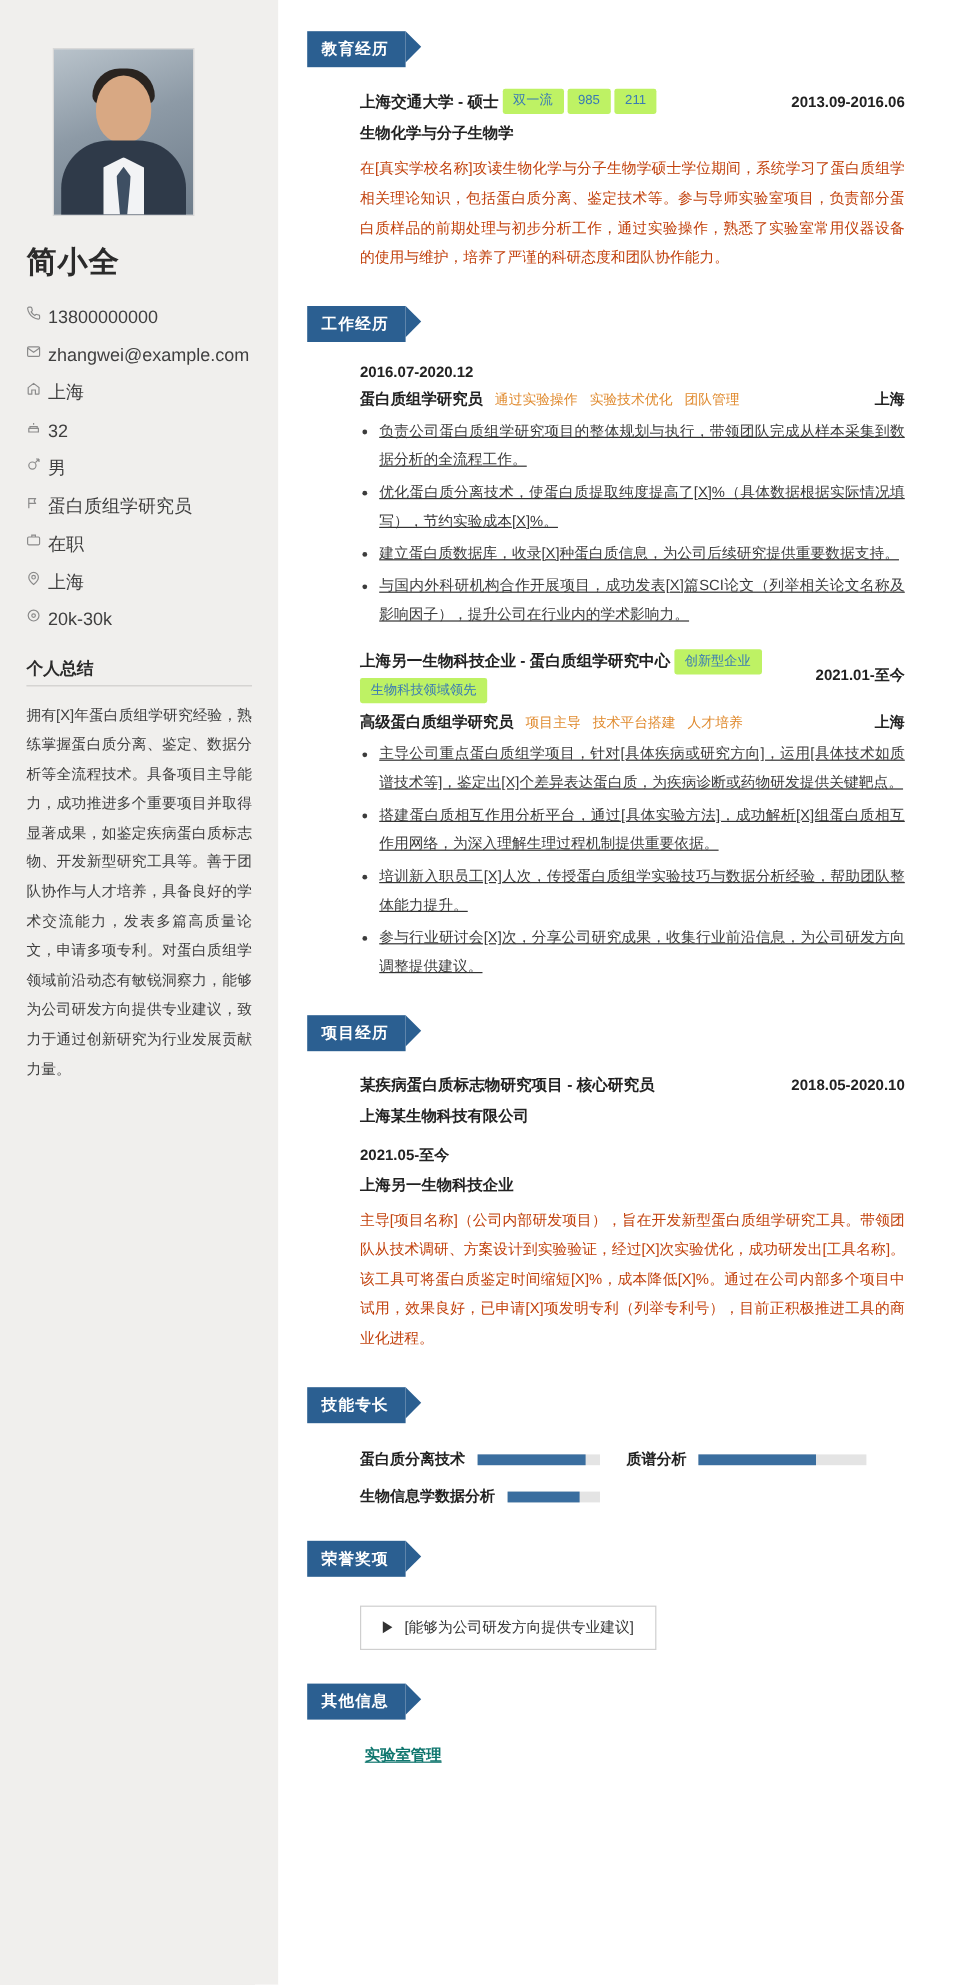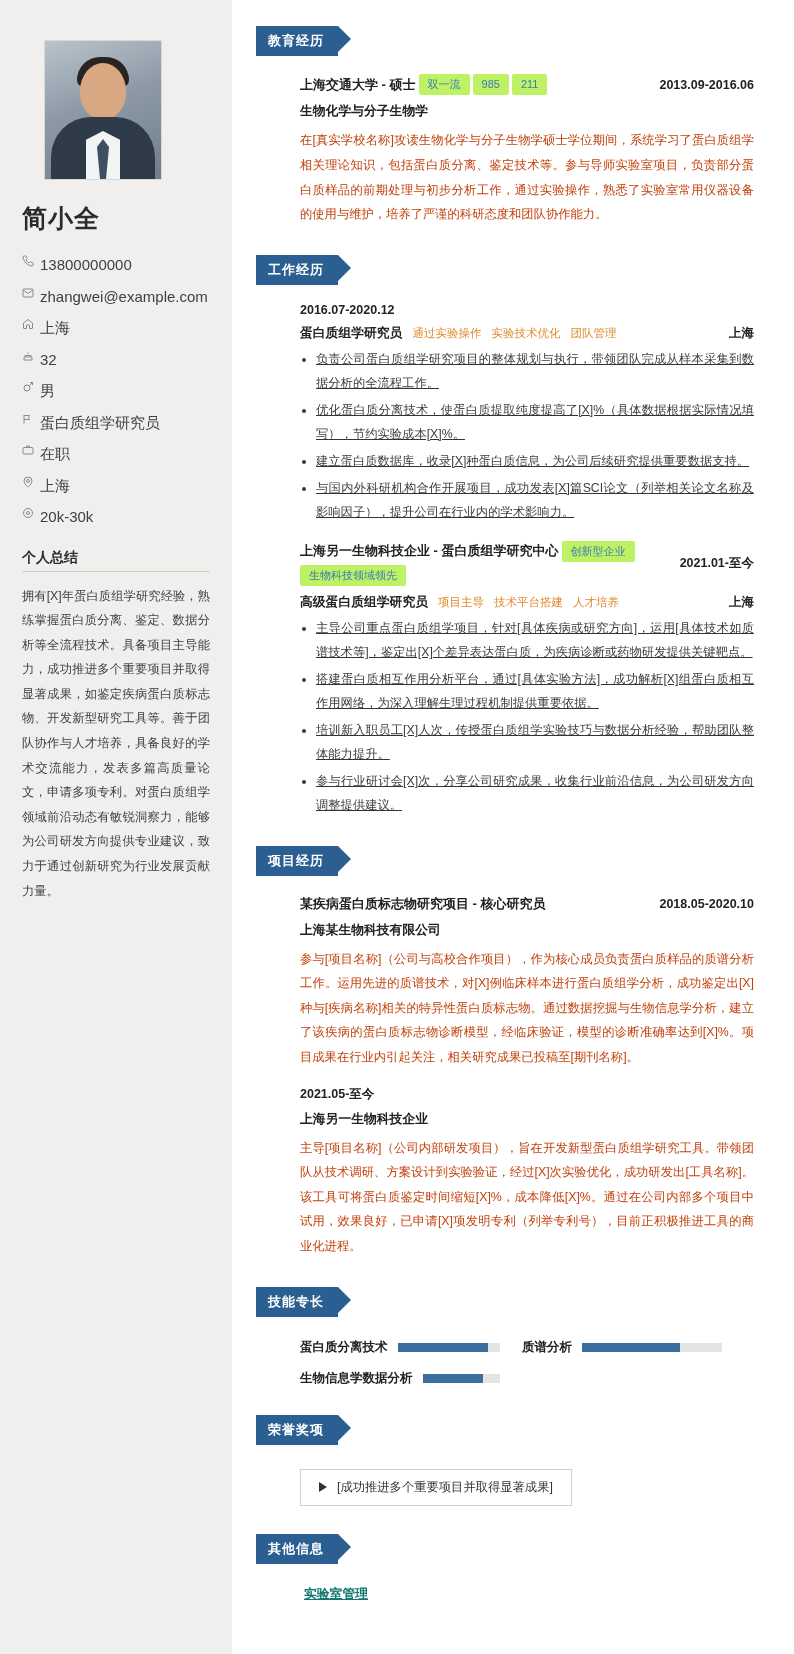--- a/index.html
+++ b/index.html
@@ -453,21 +453,20 @@
     <div class="sec-head-wrap">
       <div class="sec-head">项目经历</div>
     </div>
     <div class="block">
       <div class="exp-item">
         <div class="row-line">
           <span class="org">某疾病蛋白质标志物研究项目 - 核心研究员</span>
           <span class="date">2018.05-2020.10</span>
         </div>
         <div class="subtitle">上海某生物科技有限公司</div>
-        <div class="para">参与[项目名称]（公司与高校合作项目），作为核心成员负责蛋白质样品的质谱分析工作。运用先进的质谱技术，对[X]例临床样本进行蛋白质组学分析，成功鉴定出[X]种与[疾病名称]相关的特异性蛋白质标志物。通过数据挖掘与生物信息学分析，建立了该疾病的蛋白质标志物诊断模型，经临床验证，模型的诊断准确率达到[X]%。项目成果在行业内引起关注，相关研究成果已投稿至[期刊名称]。</div>
       </div>
       <div class="exp-item">
         <div class="row-line">
           <span class="date">2021.05-至今</span>
         </div>
         <div class="subtitle">上海另一生物科技企业</div>
         <div class="para">主导[项目名称]（公司内部研发项目），旨在开发新型蛋白质组学研究工具。带领团队从技术调研、方案设计到实验验证，经过[X]次实验优化，成功研发出[工具名称]。该工具可将蛋白质鉴定时间缩短[X]%，成本降低[X]%。通过在公司内部多个项目中试用，效果良好，已申请[X]项发明专利（列举专利号），目前正积极推进工具的商业化进程。</div>
       </div>
     </div>
 
@@ -497,21 +496,21 @@
         </div>
       </div>
     </div>
 
     
     <div class="sec-head-wrap">
       <div class="sec-head">荣誉奖项</div>
     </div>
     <div class="honor-box">
       <span class="tri"></span>
-      <span>[成功推进多个重要项目并取得显著成果]</span>
+      <span>[能够为公司研发方向提供专业建议]</span>
     </div>
 
     
     <div class="sec-head-wrap">
       <div class="sec-head">其他信息</div>
     </div>
     <div class="other-block">
       <div class="other-title">实验室管理</div>
 
     </div>

